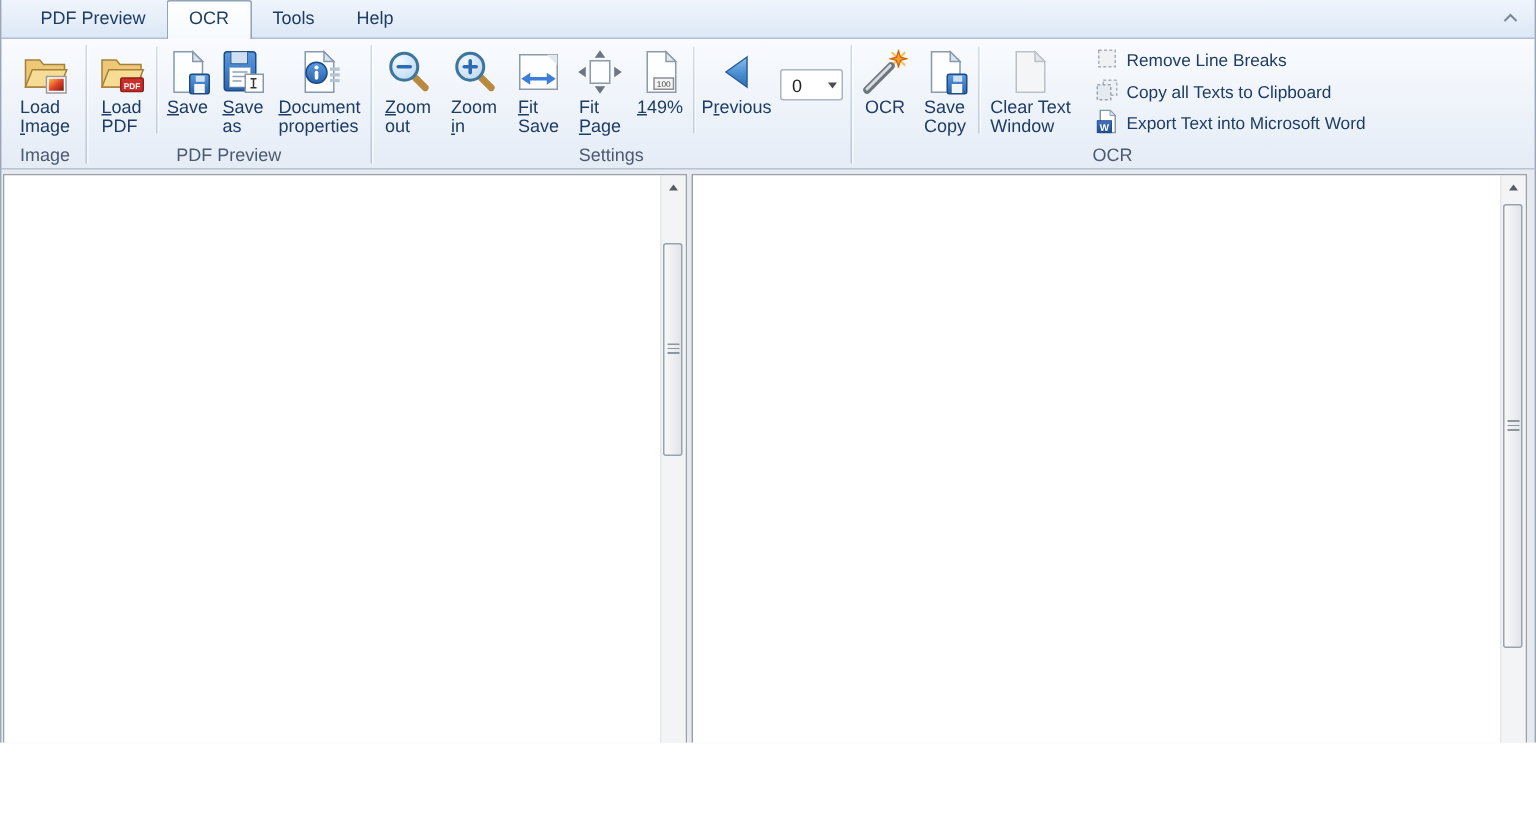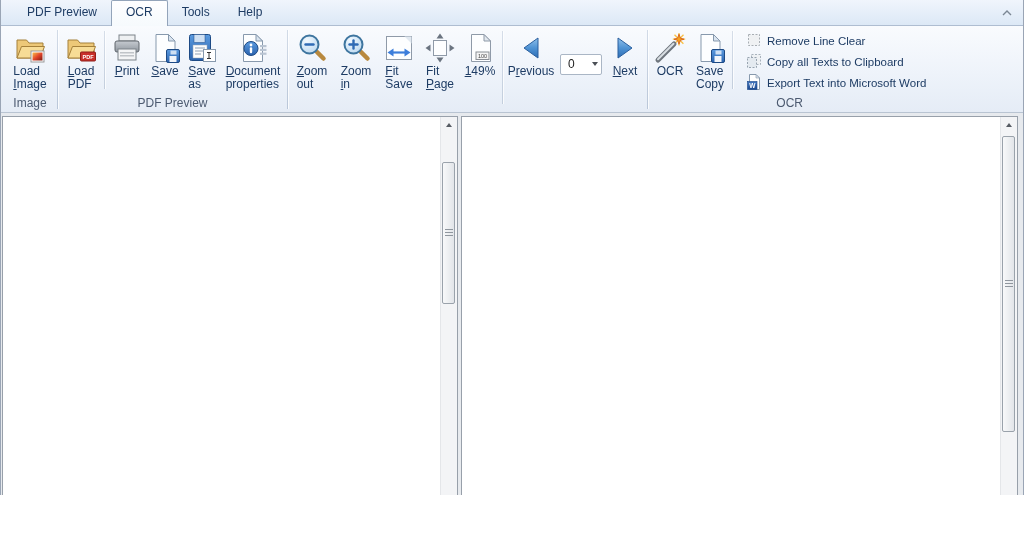--- a/index.html
+++ b/index.html
@@ -152,40 +152,20 @@
               <rect x="15.5" y="20" width="15" height="9" rx="1" fill="#c9302a" stroke="#8f1f1a"></rect>
               <text x="23" y="27" font-size="5.5" font-weight="bold" fill="#ffffff" text-anchor="middle">PDF</text>
             </svg>
           </span>
           <span class="lbl">
             <span class="ln"><span class="mn">L</span><span>oad</span></span>
             <span class="ln"><span>PDF</span></span>
           </span>
         </div>
         <div class="isep"></div>
-        <div class="bbtn" style="width:40px">
-          <span class="ic">
-            <svg width="32" height="32" viewBox="0 0 32 32">
-              <rect x="8" y="3" width="16" height="6" fill="#eef0f2" stroke="#7d838a"></rect>
-              <defs>
-                  <linearGradient id="pg1" x1="0" y1="0" x2="0" y2="1">
-                <stop offset="0" stop-color="#c6cbd1"></stop>
-                    <stop offset="1" stop-color="#8f969e"></stop>
-              </linearGradient>
-                </defs>
-              <rect x="4" y="9" width="24" height="11" rx="2" fill="url(#pg1)" stroke="#60666d"></rect>
-              <rect x="7" y="17" width="18" height="11" fill="#f4f5f6" stroke="#7d838a"></rect>
-              <rect x="9" y="20" width="14" height="1.5" fill="#c0c4c8"></rect>
-              <rect x="9" y="23" width="14" height="1.5" fill="#c0c4c8"></rect>
-            </svg>
-          </span>
-          <span class="lbl">
-            <span class="ln"><span class="mn">P</span><span>rint</span></span>
-          </span>
-        </div>
         <div class="bbtn" style="width:36px">
           <span class="ic">
             <svg width="32" height="32" viewBox="0 0 32 32">
               <path d="M7 2.5 H19.5 L26 9 V29.5 H7 z" fill="#fdfeff" stroke="#8799ad"></path>
               <path d="M19.5 2.5 V9 H26 z" fill="#d9e4f0" stroke="#8799ad"></path>
               <defs>
                   <linearGradient id="fl1" x1="0" y1="0" x2="0" y2="1">
                 <stop offset="0" stop-color="#5b9be0"></stop>
                     <stop offset="1" stop-color="#2a62ad"></stop>
               </linearGradient>
@@ -351,38 +331,22 @@
           <span class="lbl">
             <span class="ln"><span>P</span><span class="mn">r</span><span>evious</span></span>
           </span>
         </div>
         <div class="combo">
           <span class="val">0</span>
           <span class="drop">
               <span class="tri tri-sm-down"></span>
             </span>
         </div>
-        <div class="bbtn" style="width:40px">
-          <span class="ic">
-            <svg width="22" height="24" viewBox="0 0 22 24">
-              <defs>
-                  <linearGradient id="nxg" x1="0" y1="0" x2="0" y2="1">
-                <stop offset="0" stop-color="#8fc0ea"></stop>
-                    <stop offset="0.5" stop-color="#4f93d4"></stop>
-                    <stop offset="1" stop-color="#2d6db4"></stop>
-              </linearGradient>
-                </defs>
-              <path d="M4 2 L18 12 L4 22 z" fill="url(#nxg)" stroke="#2a5f9e"></path>
-            </svg>
-          </span>
-          <span class="lbl">
-            <span class="ln"><span class="mn">N</span><span>ext</span></span>
-          </span>
-        </div>
-      </div>
+      </div>
+      <div class="glabel">Settings</div>
     </div>
     <div class="gsep"></div>
 
     <div class="rgroup">
       <div class="btns">
         <div class="bbtn" style="width:40px">
           <span class="ic">
             <svg width="34" height="32" viewBox="0 0 34 32">
               <path d="M21.5 2.8 l8.9 8.9 M30.5 2.8 l-8.9 8.9 M26 1 v12.4 M19.8 7.2 h12.4" stroke="#f8c045" stroke-width="1.3"></path>
               <line x1="5" y1="28" x2="21" y2="12" stroke="#6e757d" stroke-width="5" stroke-linecap="round"></line>
@@ -409,28 +373,40 @@
               <rect x="20.5" y="24" width="7" height="6" fill="#f2f6fb"></rect>
               <rect x="21.5" y="18.5" width="6" height="4" fill="#cfe0f3"></rect>
             </svg>
           </span>
           <span class="lbl">
             <span class="ln"><span>Save</span></span>
             <span class="ln"><span>Copy</span></span>
           </span>
         </div>
         <div class="isep"></div>
+        <div class="bbtn" style="width:64px">
+          <span class="ic">
+            <svg width="30" height="32" viewBox="0 0 30 32">
+              <path d="M5.5 2.5 H18 L24.5 9 V29.5 H5.5 z" fill="#f4f5f7" stroke="#bcc1c7"></path>
+              <path d="M18 2.5 V9 H24.5 z" fill="#e4e7ea" stroke="#bcc1c7"></path>
+            </svg>
+          </span>
+          <span class="lbl">
+            <span class="ln"><span>Clear Text</span></span>
+            <span class="ln"><span>Window</span></span>
+          </span>
+        </div>
         <div class="stack">
           <div class="sbtn">
             <span>
               <svg width="16" height="16">
                   <rect x="2.5" y="2.5" width="11" height="11" fill="#eff1f3" stroke="#a8aeb4" stroke-dasharray="2 1.5"></rect>
                 </svg>
             </span>
-            <span>Remove Line Clear</span>
+            <span>Remove Line Breaks</span>
           </div>
           <div class="sbtn">
             <span>
               <svg width="16" height="16">
                 <rect x="5.5" y="1.5" width="9" height="10" fill="#eef1f4" stroke="#a8b2bc" stroke-dasharray="2 1.5"></rect>
                 <rect x="1.5" y="4.5" width="9" height="10" fill="#e4eaf0" stroke="#98a4b0" stroke-dasharray="2 1.5"></rect>
               </svg>
             </span>
             <span>Copy all Texts to Clipboard</span>
           </div>

